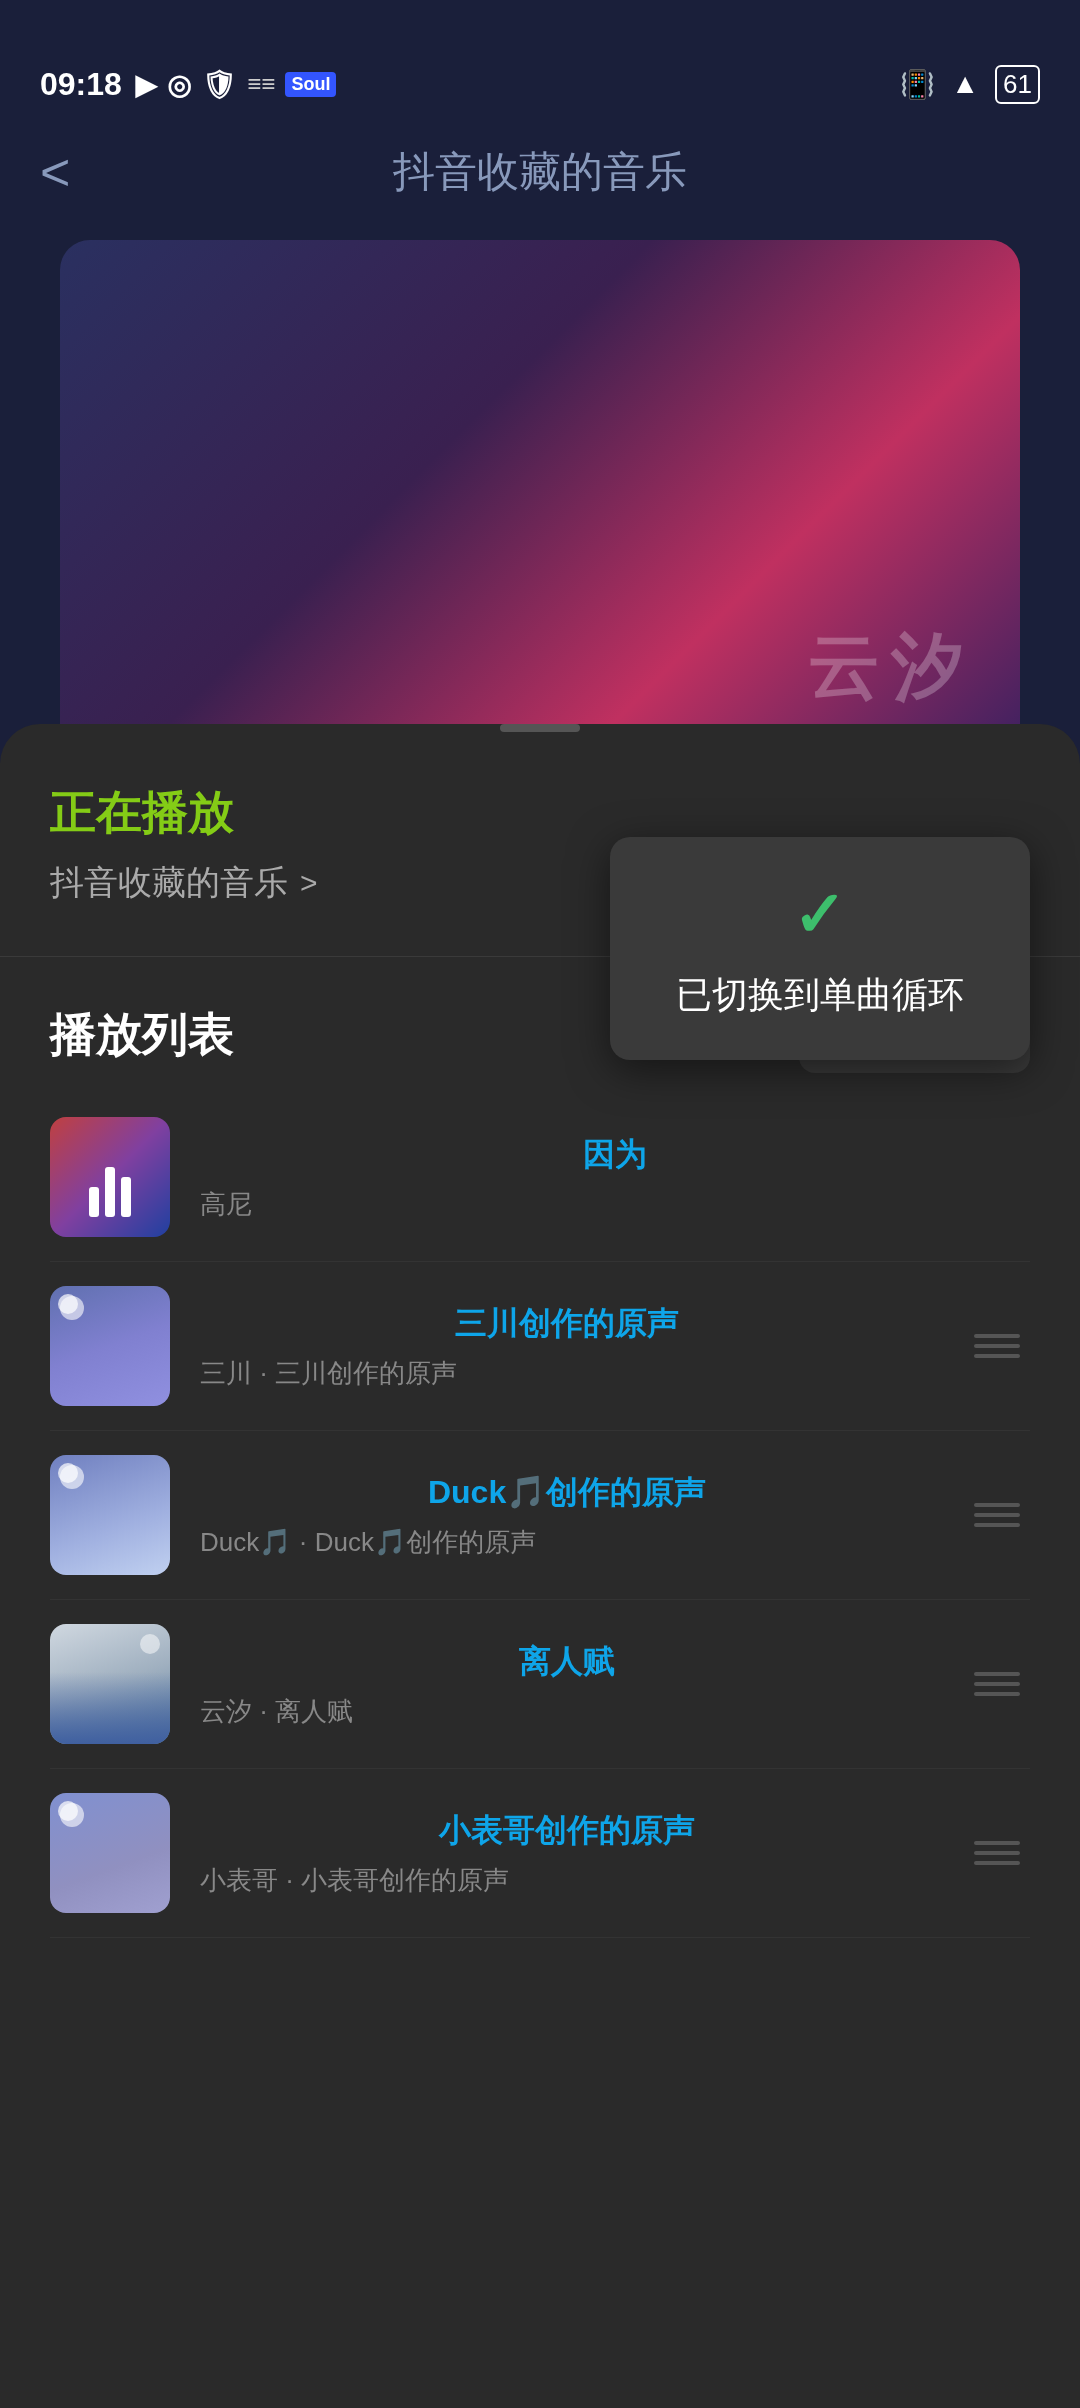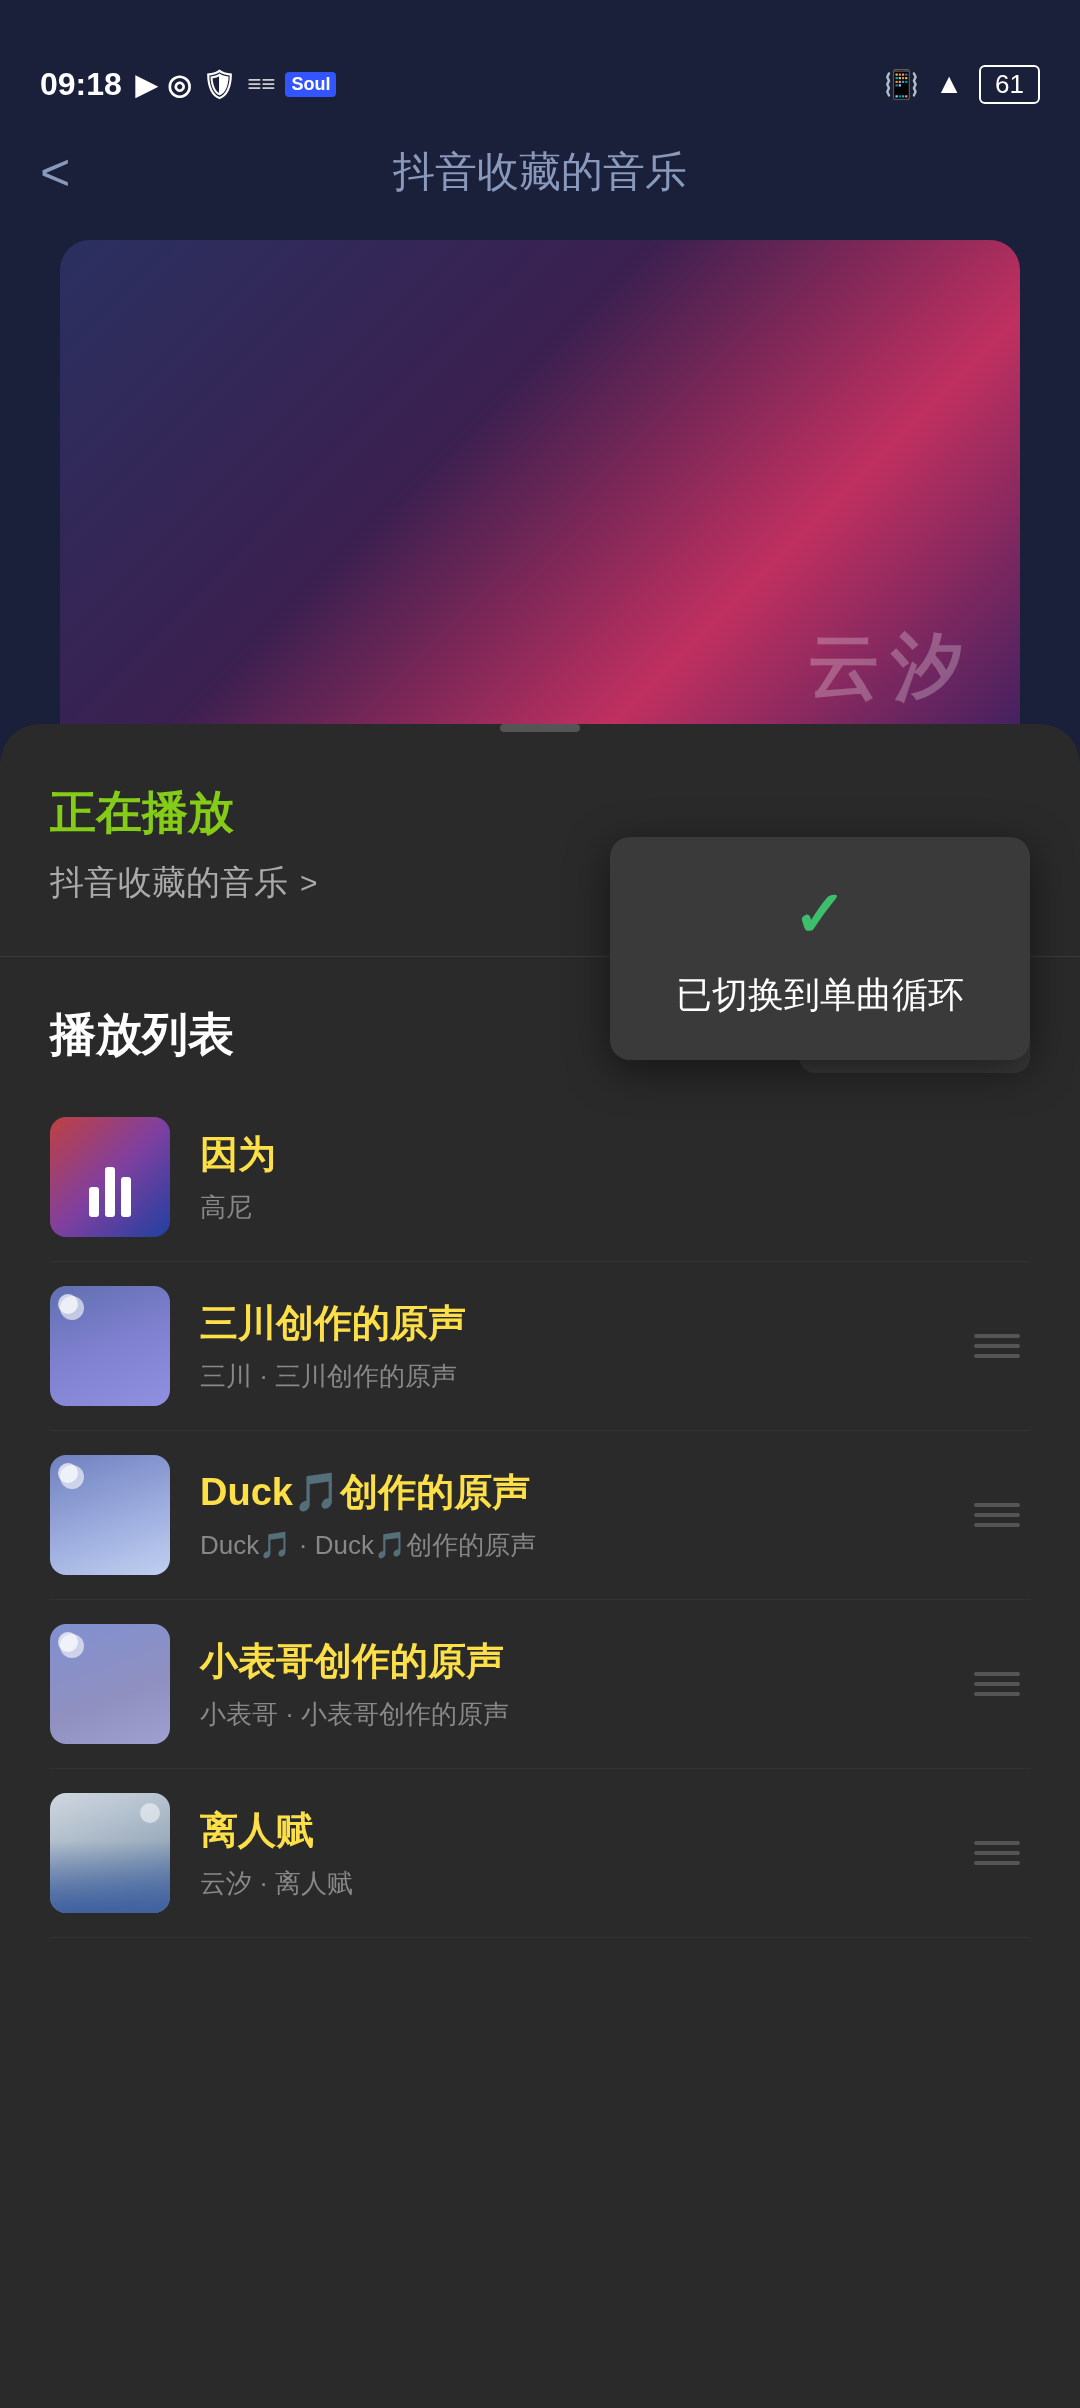--- a/index.html
+++ b/index.html
@@ -43,21 +43,21 @@
     .status-right {
       display: flex;
       align-items: center;
       gap: 16px;
       color: #fff;
       font-size: 28px;
     }
     .battery-icon {
       border: 2px solid #fff;
       border-radius: 6px;
-      padding: 2px 14px;
+      padding: 2px 6px;
       font-size: 26px;
       position: relative;
     }
 
     
     .nav-bar {
       display: flex;
       align-items: center;
       justify-content: center;
       position: relative;
@@ -309,24 +309,25 @@
       left: 0;
       right: 0;
       height: 60%;
       background: linear-gradient(to top, #4060a0, transparent);
     }
 
     .track-info {
       flex: 1;
     }
     .track-name {
-      color: #fde047;
-      font-size: 38px;
+      color: #0ea5e9;
+      font-size: 32px;
       font-weight: 600;
       margin-bottom: 10px;
+      text-align: center;
     }
     .track-sub {
       color: #888;
       font-size: 26px;
     }
 
     .drag-handle-icon {
       color: #555;
       font-size: 38px;
       display: flex;
@@ -450,45 +451,45 @@
         <div class="track-sub">Duck🎵 · Duck🎵创作的原声</div>
       </div>
       <div class="drag-handle-icon">
         <div class="drag-line"></div>
         <div class="drag-line"></div>
         <div class="drag-line"></div>
       </div>
     </div>
 
     <div class="track-item">
-      <div class="track-thumb track-thumb-4">
-        <div class="dot-indicator"></div>
-      </div>
-      <div class="track-info">
-        <div class="track-name">小表哥创作的原声</div>
-        <div class="track-sub">小表哥 · 小表哥创作的原声</div>
-      </div>
-      <div class="drag-handle-icon">
-        <div class="drag-line"></div>
-        <div class="drag-line"></div>
-        <div class="drag-line"></div>
-      </div>
-    </div>
-
-    <div class="track-item">
       <div class="track-thumb track-thumb-5">
         <div class="track-thumb-5-inner">
           <div style="position:absolute;top:10px;right:10px;width:20px;height:20px;border-radius:50%;background:rgba(255,255,255,0.5);"></div>
         </div>
       </div>
       <div class="track-info">
         <div class="track-name">离人赋</div>
         <div class="track-sub">云汐 · 离人赋</div>
       </div>
       <div class="drag-handle-icon">
         <div class="drag-line"></div>
         <div class="drag-line"></div>
         <div class="drag-line"></div>
       </div>
     </div>
 
+    <div class="track-item">
+      <div class="track-thumb track-thumb-4">
+        <div class="dot-indicator"></div>
+      </div>
+      <div class="track-info">
+        <div class="track-name">小表哥创作的原声</div>
+        <div class="track-sub">小表哥 · 小表哥创作的原声</div>
+      </div>
+      <div class="drag-handle-icon">
+        <div class="drag-line"></div>
+        <div class="drag-line"></div>
+        <div class="drag-line"></div>
+      </div>
+    </div>
+
   </div>
 </div>
 
 </body></html>

